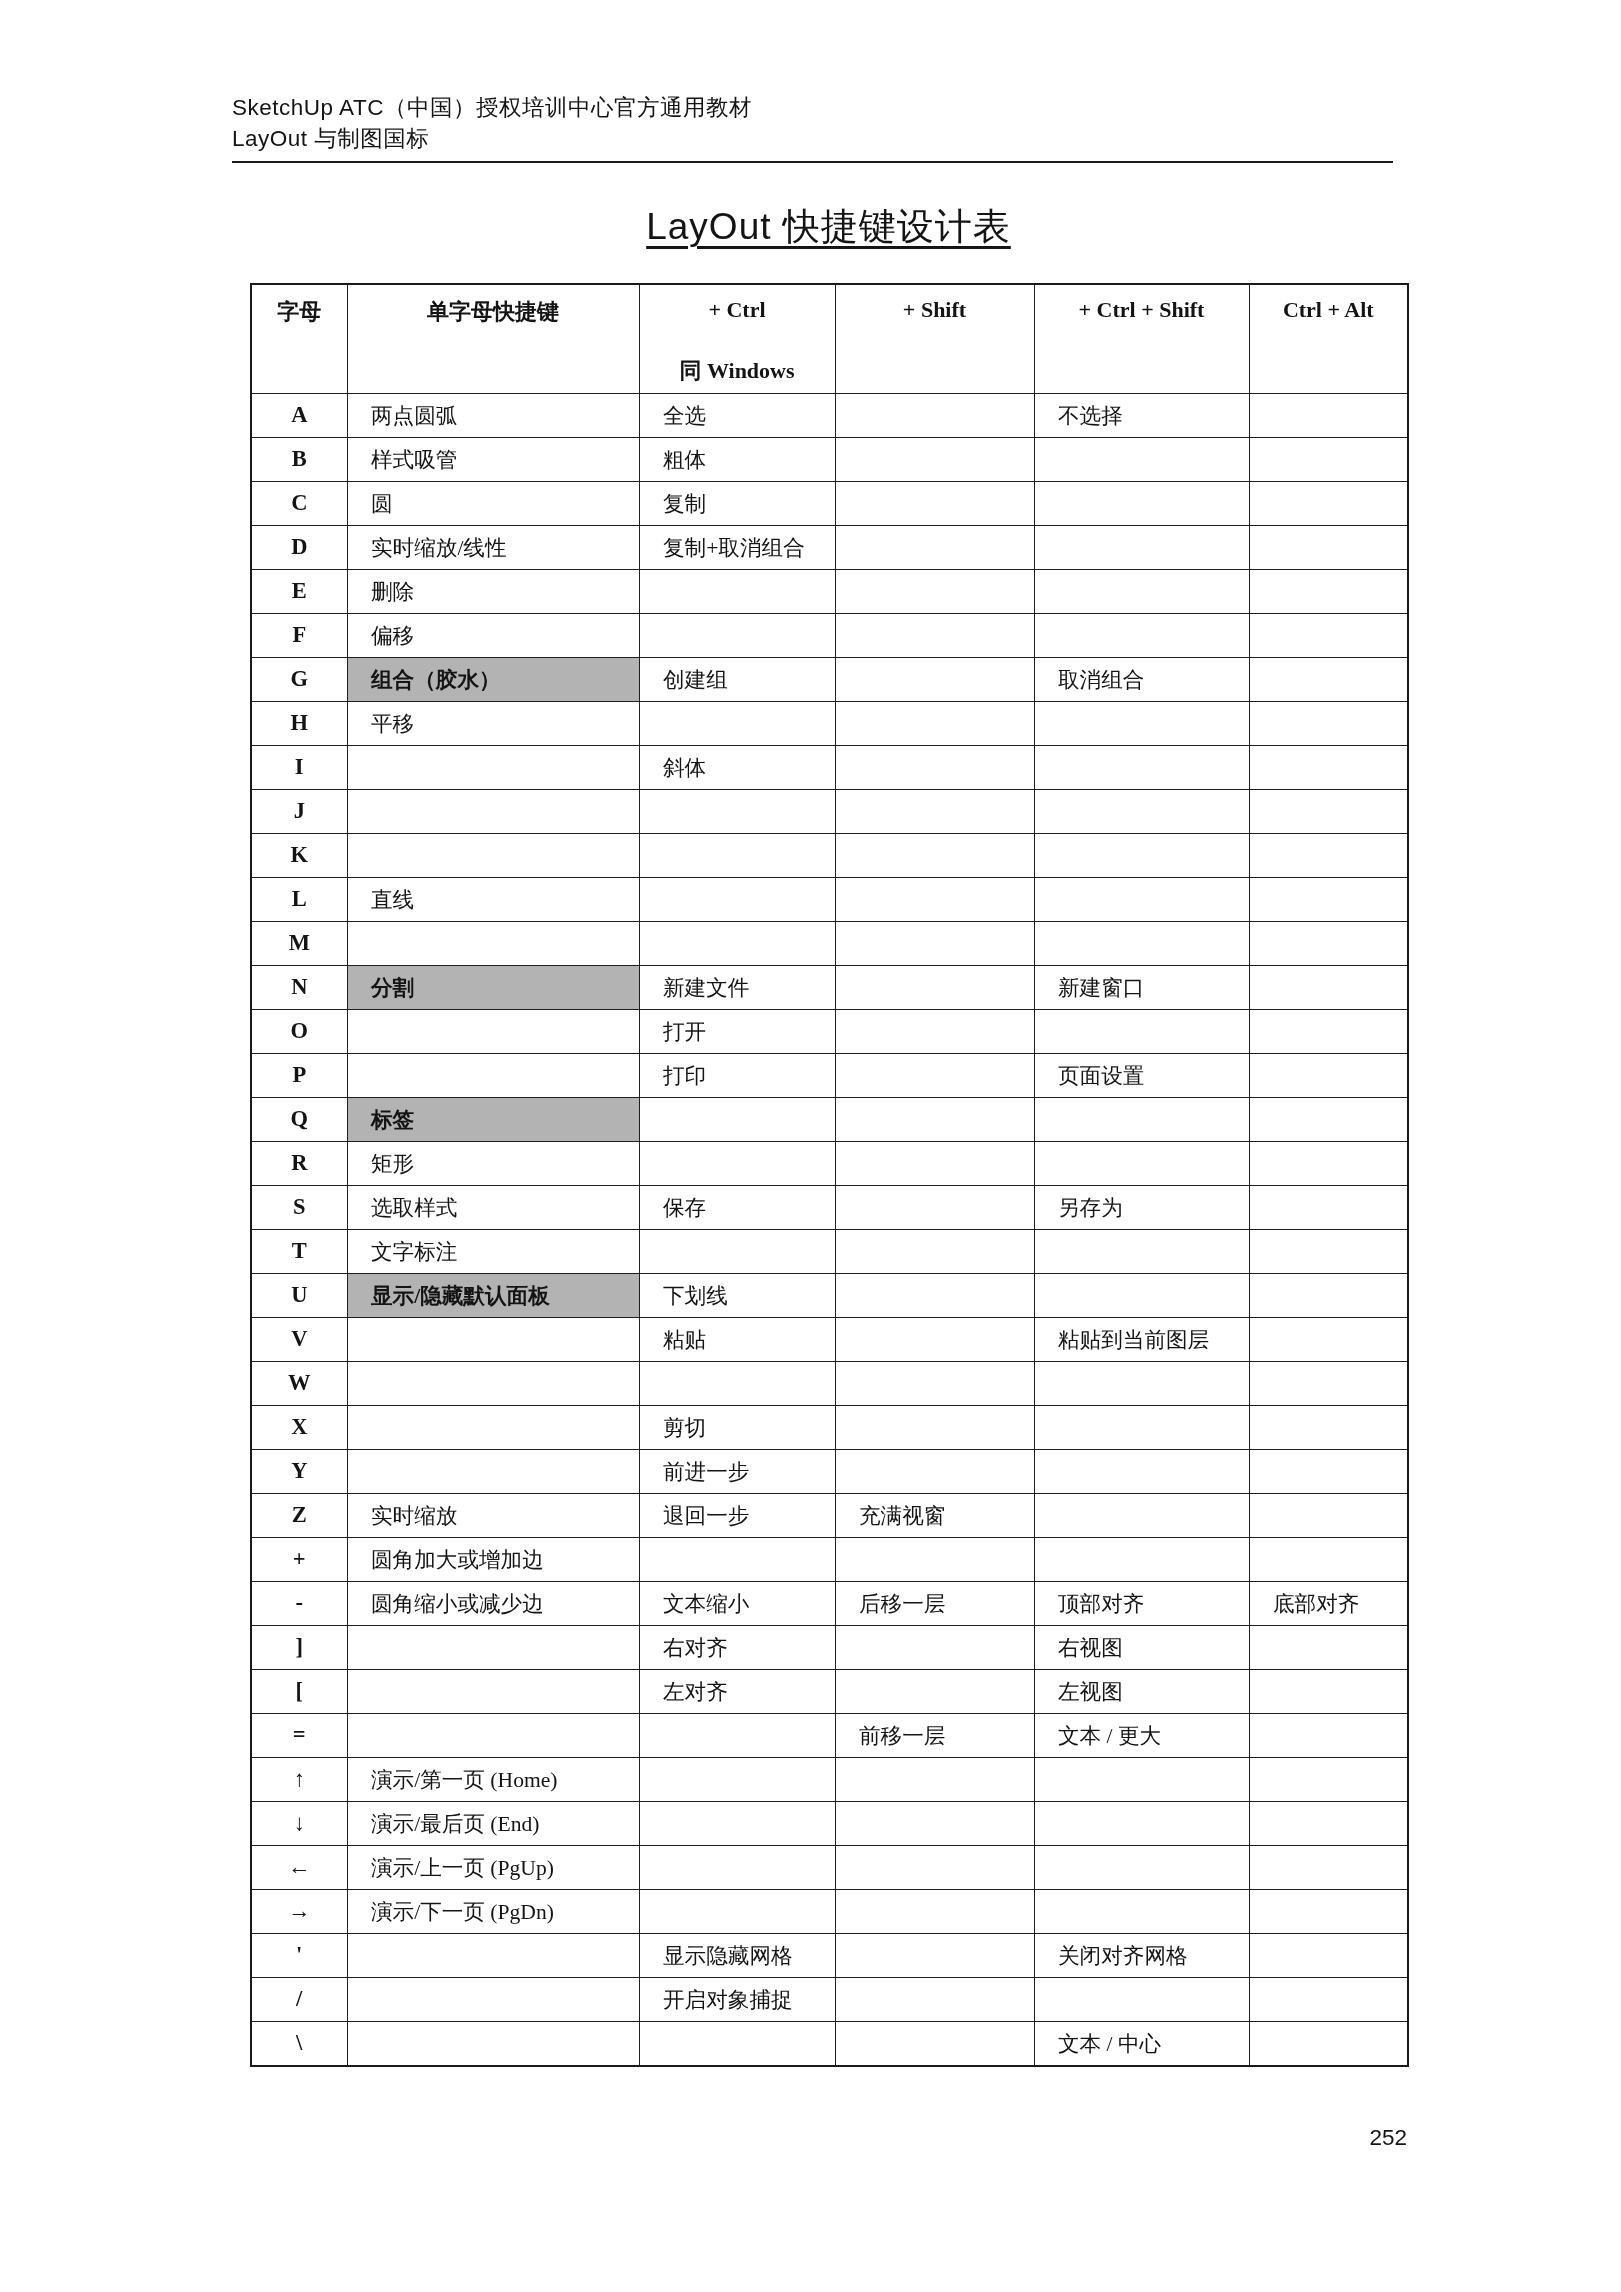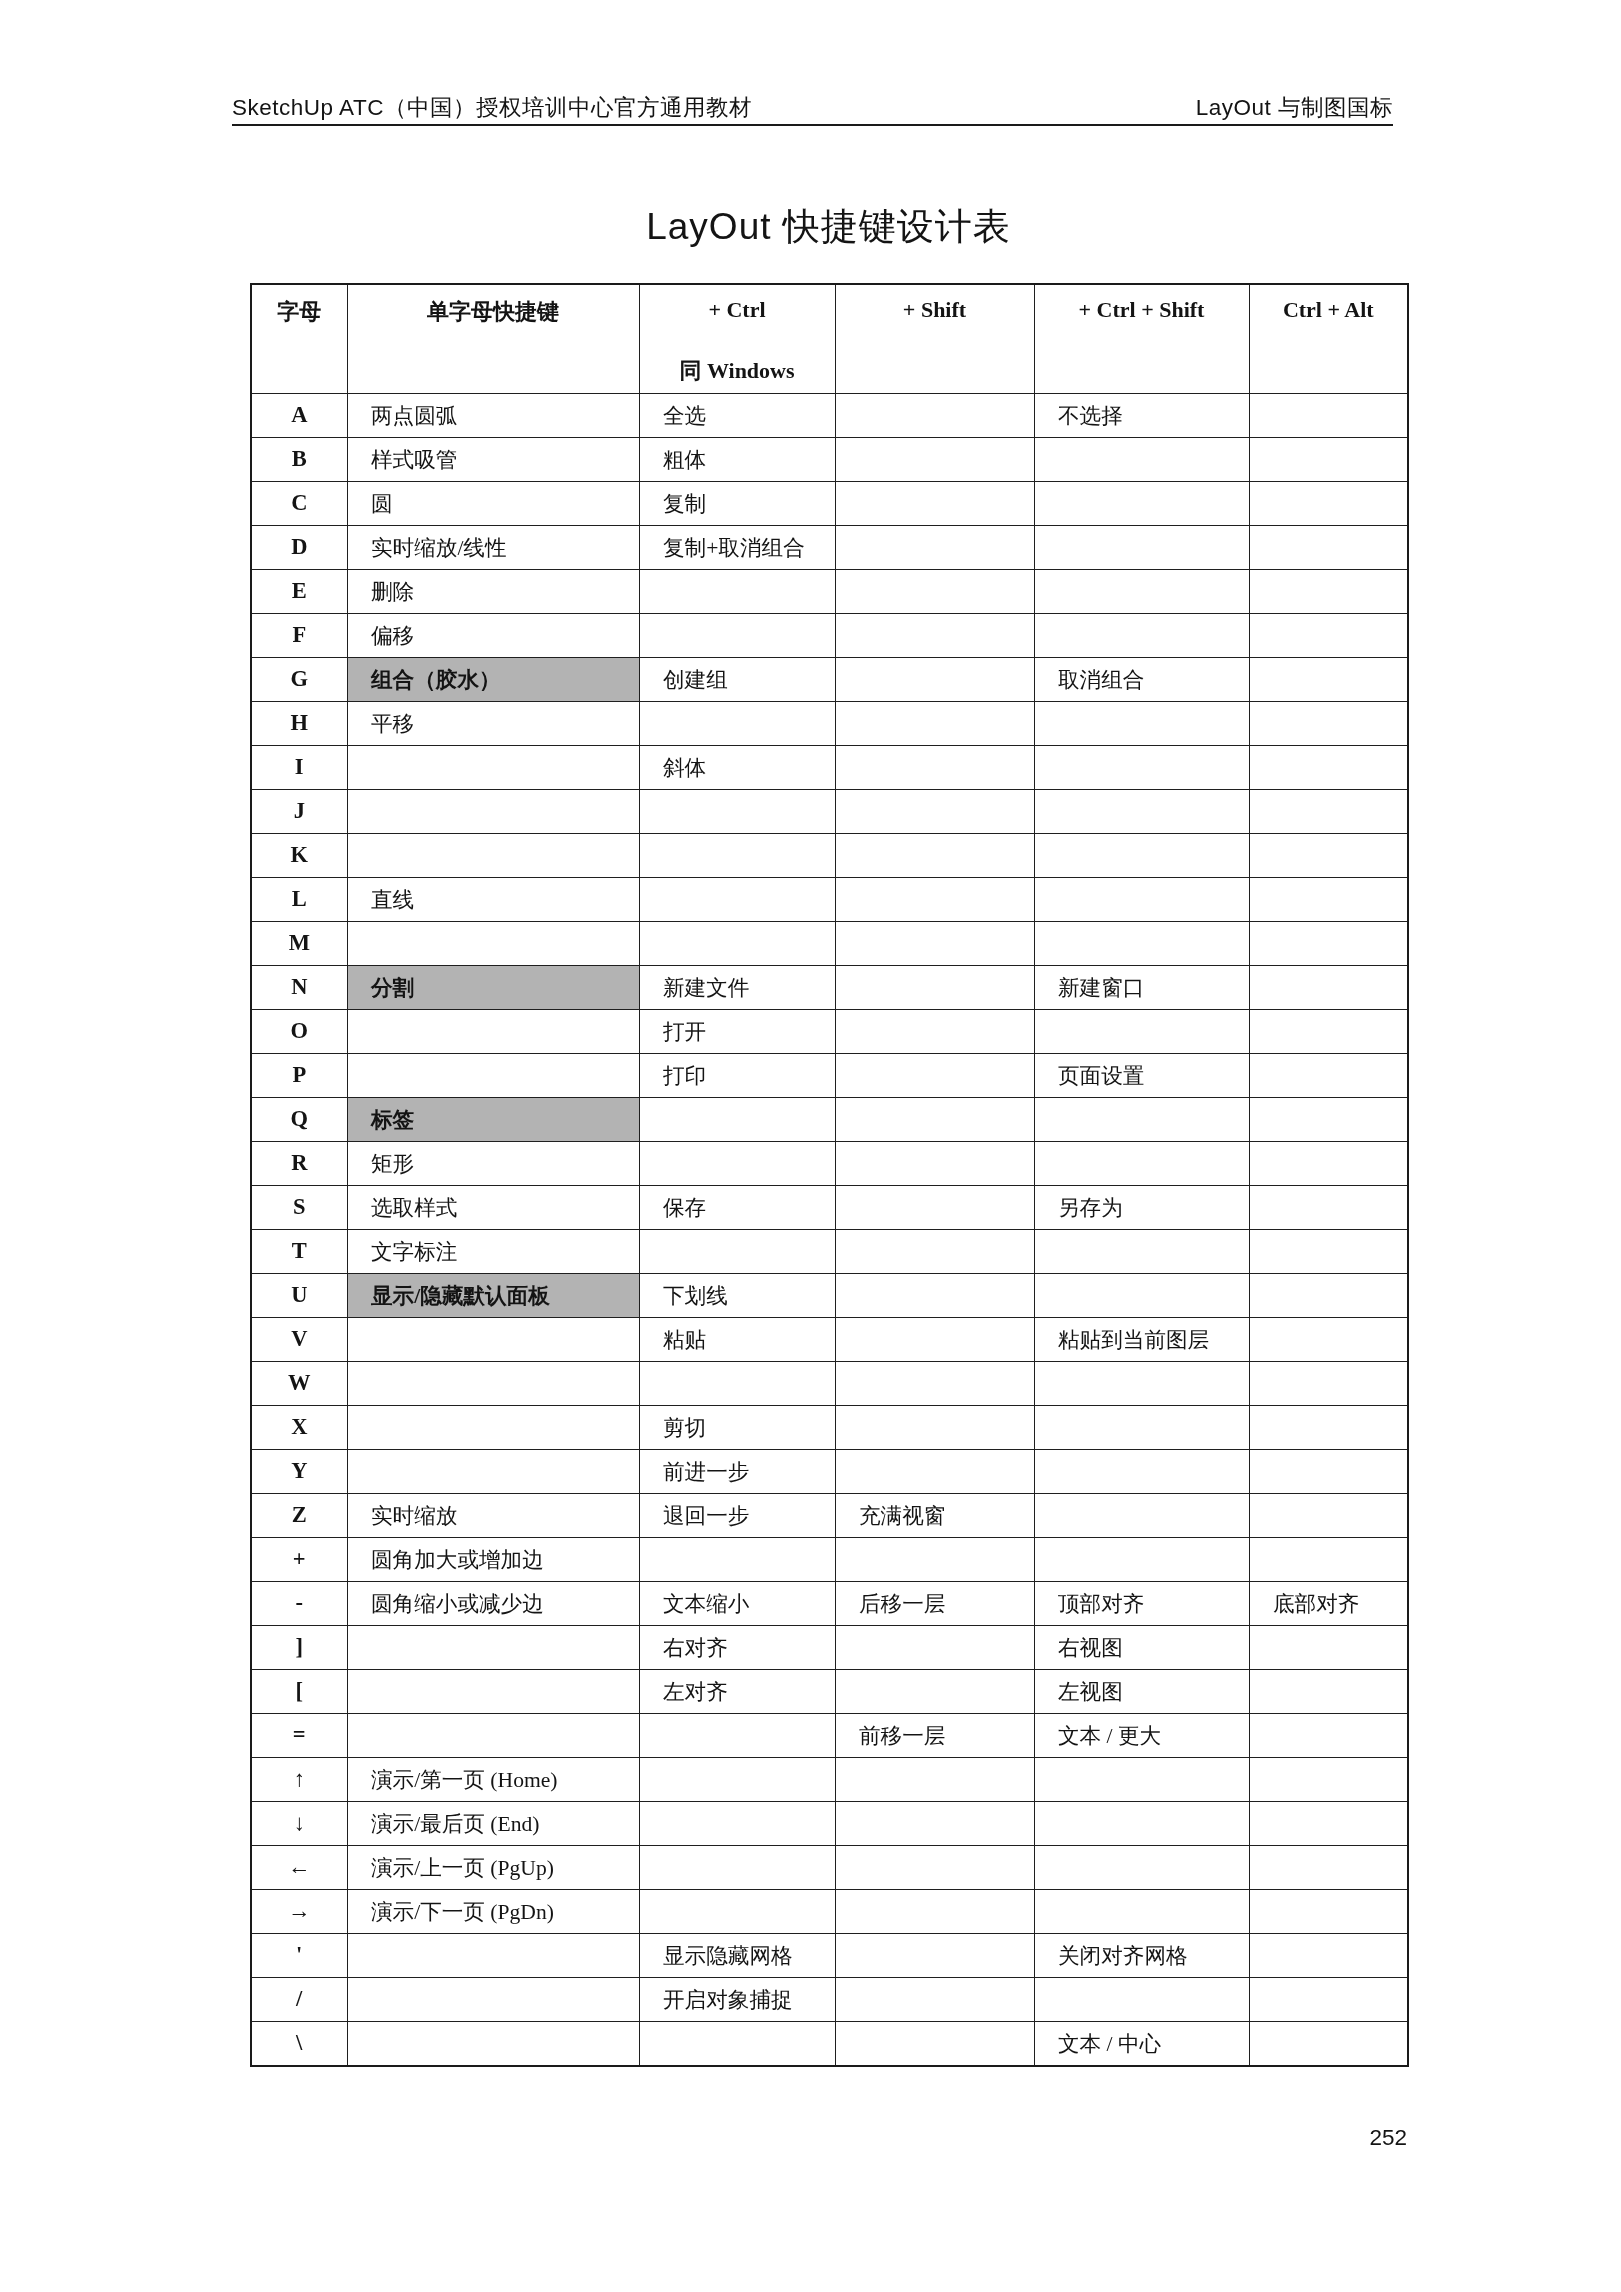--- a/index.html
+++ b/index.html
@@ -13,39 +13,41 @@
     overflow: hidden;
   }
   
   .pagehead {
     position: absolute;
     left: 232px;
     top: 92px;
     width: 1161px;
     display: flex;
     justify-content: space-between;
-    align-items: center;
+    align-items: flex-start;
     border-bottom: 2.5px solid #1a1a1a;
-    padding-bottom: 1px;
+    padding-bottom: 7px;
     font-family: "Liberation Sans", "DejaVu Sans", sans-serif;
     font-size: 22.5px;
     letter-spacing: 0.5px;
+    flex-direction: column;
   }
   
   .doc-title {
     position: absolute;
     left: 250px;
     top: 202px;
     width: 1157px;
     text-align: center;
     font-family: "Liberation Sans", "DejaVu Sans", sans-serif;
     font-size: 37px;
     letter-spacing: 1px;
   }
   .doc-title .ul {
+    text-decoration: underline;
     text-decoration-thickness: 2.5px;
     text-underline-offset: 6.9px;
   }
   
   table.shortcuts {
     position: absolute;
     left: 250px;
     top: 283px;
     width: 1157px;
     border-collapse: collapse;

